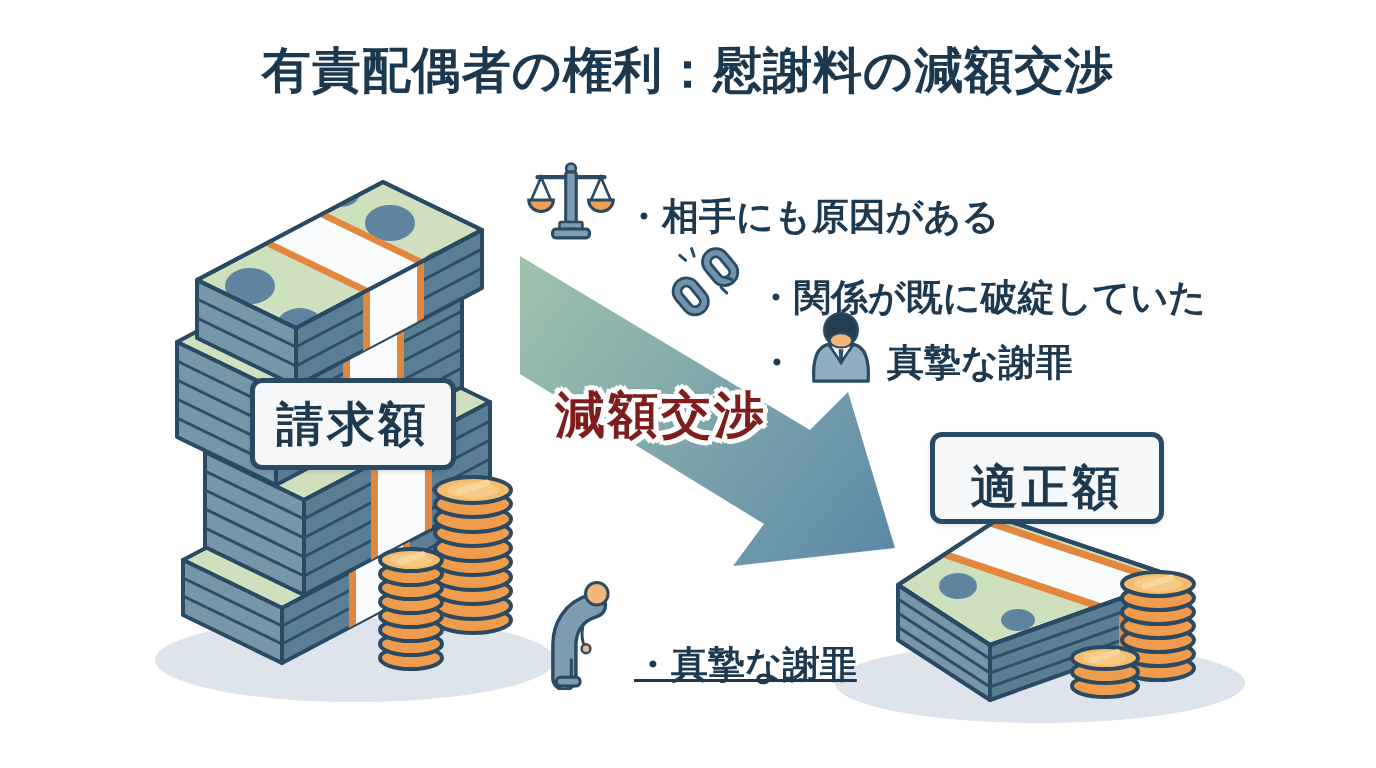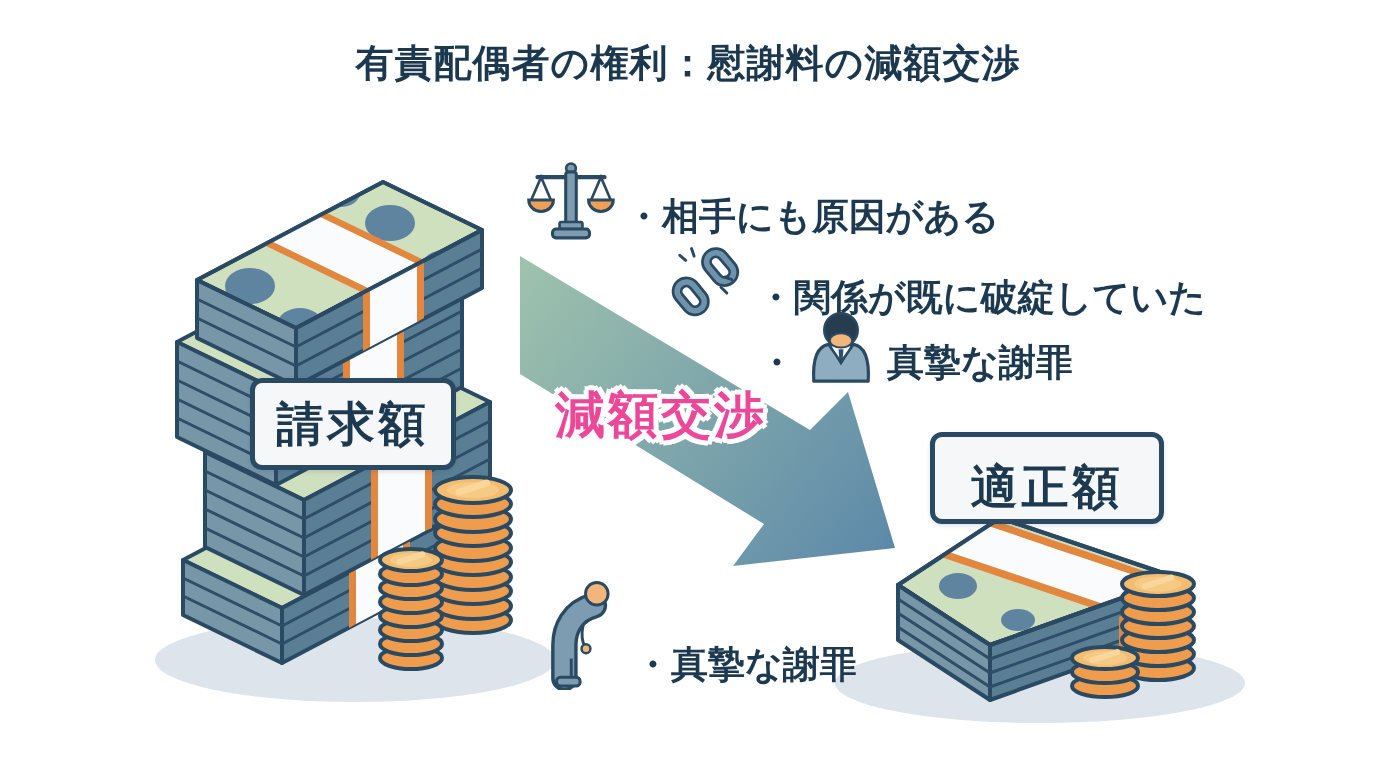--- a/index.html
+++ b/index.html
@@ -2,42 +2,42 @@
 <html><head>
 <meta charset="utf-8">
 <style>
   html,body{margin:0;padding:0;background:#ffffff;}
   .stage{
     position:relative;width:1376px;height:768px;background:#ffffff;
     overflow:hidden;font-family:"Liberation Sans",sans-serif;color:#1d3950;
   }
   .title{
     position:absolute;top:38px;left:0;width:100%;text-align:center;
-    font-size:38px;font-weight:bold;color:#1c384e;letter-spacing:1px;
+    font-size:49px;font-weight:bold;color:#1c384e;letter-spacing:1px;
   }
   .illustration{position:absolute;left:0;top:0;width:1376px;height:768px;}
   .bullet-row{
     position:absolute;display:flex;align-items:flex-end;gap:10px;
     font-size:37px;font-weight:bold;color:#1d3950;white-space:nowrap;
   }
   .row-1{left:527px;top:158px;}
   .row-2{left:663px;top:243px;}
   .row-3{left:758px;top:304px;gap:6px;}
-  .row-apology{left:548px;top:580px;}
+  .row-apology{left:548px;top:580px;text-decoration:underline;}
   .amount-label{
     position:absolute;display:flex;align-items:center;justify-content:center;
     background:#f5f7f8;border:5px solid #2a4a63;border-radius:12px;
     font-size:47px;font-weight:bold;color:#1d3950;letter-spacing:4px;
     box-shadow:0 2px 4px rgba(40,70,100,.15);
   }
   .claim-label{left:250px;top:378px;width:196px;height:82px;}
   .fair-label{left:930px;top:432px;width:224px;height:82px;align-items:flex-end;}
   .arrow-label{
     position:absolute;left:555px;top:382px;
-    font-size:50px;font-weight:bold;color:#ec4899;letter-spacing:3px;
+    font-size:50px;font-weight:bold;color:#7f1d1d;letter-spacing:3px;
     text-shadow:-4px -4px 0 #fff,4px -4px 0 #fff,-4px 4px 0 #fff,4px 4px 0 #fff,
                 -5px 0 0 #fff,5px 0 0 #fff,0 -5px 0 #fff,0 5px 0 #fff;
   }
   .icon-box{flex:0 0 auto;display:block;}
 </style>
 </head>
 <body>
 
 <div class="stage">
 

